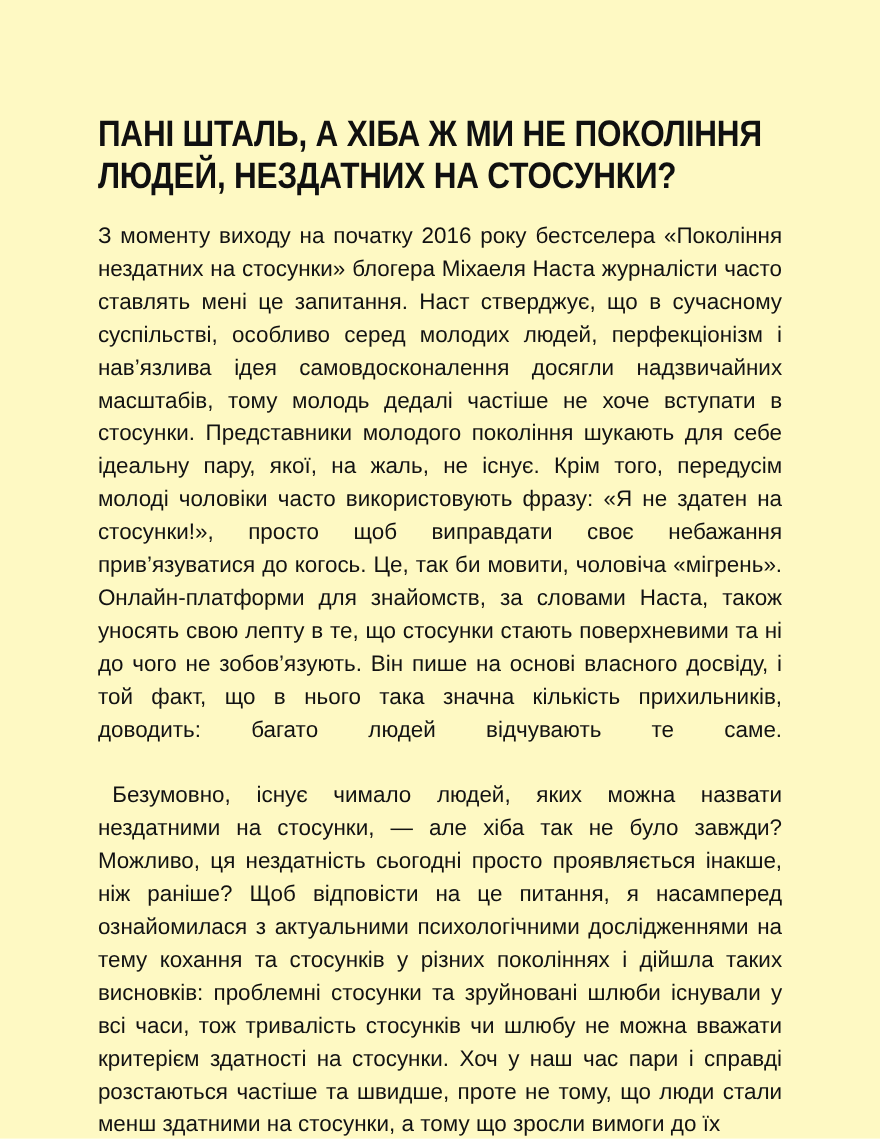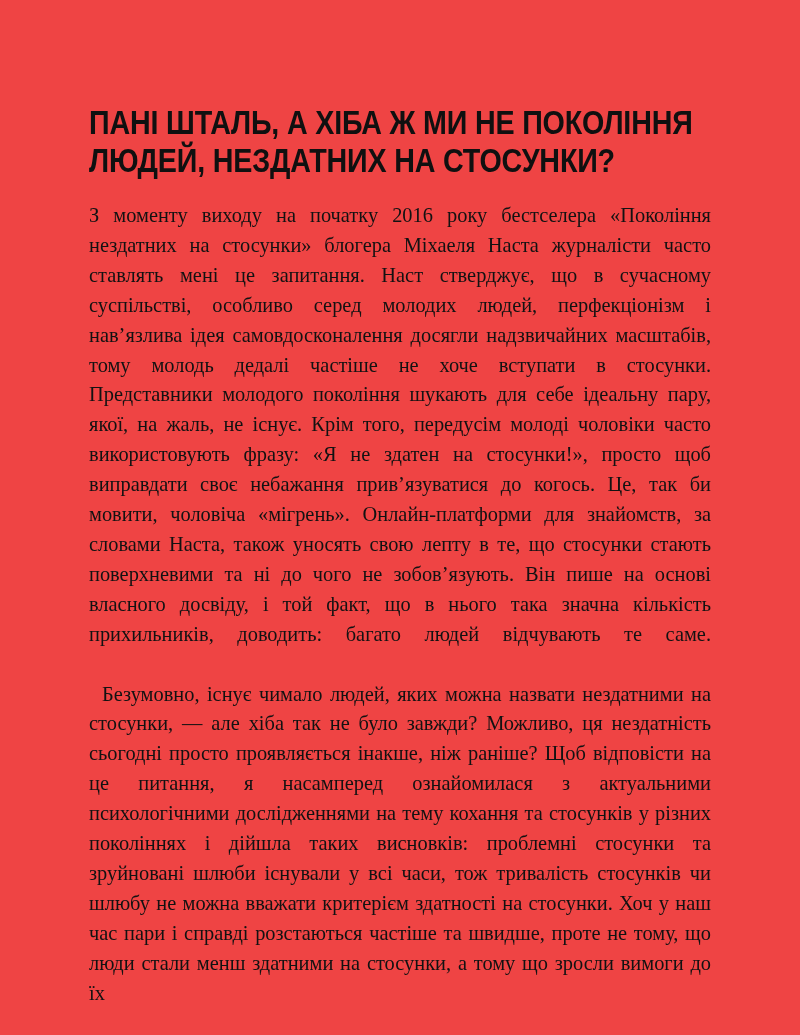--- a/index.html
+++ b/index.html
@@ -13,21 +13,21 @@
     background: #ffffff;
     font-family: "Liberation Serif", "DejaVu Serif", serif;
     color: #111111;
     overflow: hidden;
   }
 
   .page {
     position: relative;
     width: 800px;
     height: 1035px;
-    background: #ef4444;
+    background: #fef9c3;
     box-sizing: border-box;
   }
 
   .content {
     position: absolute;
     left: 89px;
     top: 104px;
     width: 622px;
   }
 
@@ -48,21 +48,21 @@
     -webkit-font-smoothing: antialiased;
   }
 
   
   .body-text {
     margin-top: 22px;
   }
 
   .body-text p {
     margin: 0;
-    font-family: Liberation Serif, serif;
+    font-family: Liberation Sans, sans-serif;
     font-size: 20.4px;
     line-height: 29.9px;
     text-align: justify;
     text-justify: inter-word;
     color: #121212;
     hyphens: none;
     word-spacing: 0.1px;
   }
 
   .body-text p.first {

